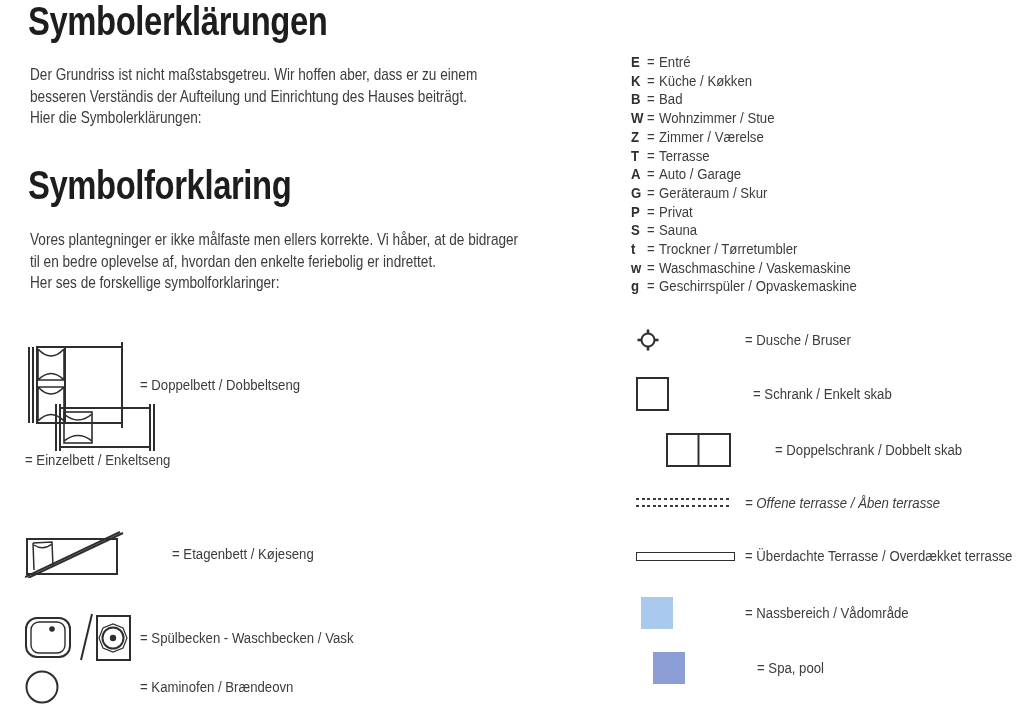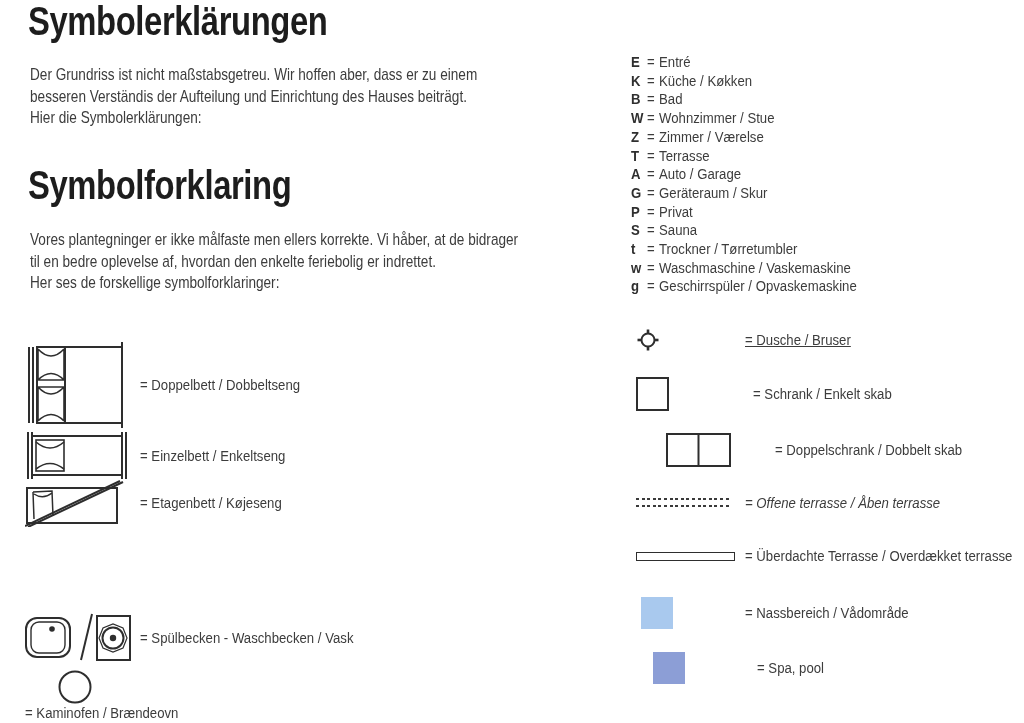--- a/index.html
+++ b/index.html
@@ -142,41 +142,41 @@
       </g>
       <g fill="none" stroke="#2e2e2e" stroke-width="1.6">
         <path d="M13 7 V38 M39 7 V38 M13 7 Q26 21 39 7 M13 38 Q26 25 39 38 M13 38 H39"></path>
         <path d="M13 45 V79 M39 45 V79 M13 45 H39 M13 45 Q26 59 39 45 M13 79 Q26 66 39 79"></path>
       </g>
     </svg>
   </div>
   <div class="sym-label">= Doppelbett / Dobbeltseng</div>
 </div>
 
-<div class="sym-row left" style="top:432px;height:47px;">
+<div class="sym-row left" style="top:404px;height:47px;flex-direction:column;">
   <div class="icon-wrap-l">
     <svg width="104" height="47" viewBox="0 0 104 47">
       <g fill="none" stroke="#2e2e2e" stroke-width="2">
         <line x1="3" y1="0" x2="3" y2="47"></line>
           <line x1="7" y1="0" x2="7" y2="47"></line>
         <line x1="97" y1="0" x2="97" y2="47"></line>
           <line x1="101" y1="0" x2="101" y2="47"></line>
         <line x1="7" y1="4" x2="97" y2="4"></line>
           <line x1="7" y1="43" x2="97" y2="43"></line>
       </g>
       <g fill="none" stroke="#2e2e2e" stroke-width="1.6">
         <rect x="11" y="8" width="28" height="31"></rect>
         <path d="M11 10 Q25 22 39 10 M11 37 Q25 26 39 37"></path>
       </g>
     </svg>
   </div>
   <div class="sym-label">= Einzelbett / Enkeltseng</div>
 </div>
 
-<div class="sym-row left" style="top:479px;height:48px;">
+<div class="sym-row left" style="top:530px;height:48px;gap:32px;">
   <div class="icon-wrap-l">
     <svg width="100" height="48" viewBox="0 0 100 48">
       <g fill="none" stroke="#2e2e2e" stroke-width="2">
         <rect x="2" y="9" width="90" height="35"></rect>
         <line x1="0" y1="47" x2="95" y2="2"></line>
         <line x1="3" y1="48" x2="98" y2="3"></line>
       </g>
       <g fill="none" stroke="#2e2e2e" stroke-width="1.5">
         <path d="M8 13 L27 12 L28 37 M8 13 L9 40 M9 15 Q18 21 27 14"></path>
       </g>
@@ -196,30 +196,30 @@
         <polygon points="102,25 98,35 88,39 78,35 74,25 78,15 88,11 98,15" stroke-width="1.2"></polygon>
         <circle cx="88" cy="25" r="10.5" stroke-width="2"></circle>
       </g>
       <circle cx="27" cy="16" r="2.8" fill="#2e2e2e"></circle>
       <circle cx="88" cy="25" r="3.2" fill="#2e2e2e"></circle>
     </svg>
   </div>
   <div class="sym-label">= Spülbecken - Waschbecken / Vask</div>
 </div>
 
-<div class="sym-row left" style="top:670px;height:34px;flex-direction:column;">
+<div class="sym-row left" style="top:670px;height:34px;">
   <div class="icon-wrap-l">
     <svg width="34" height="34" viewBox="0 0 34 34">
       <circle cx="17" cy="17" r="15.5" fill="none" stroke="#2e2e2e" stroke-width="2"></circle>
     </svg>
   </div>
   <div class="sym-label">= Kaminofen / Brændeovn</div>
 </div>
 
-<div class="sym-row right" style="top:327px;height:26px;text-decoration:underline;">
+<div class="sym-row right" style="top:327px;height:26px;">
   <div class="icon-wrap-r">
     <svg width="24" height="26" viewBox="0 0 24 26">
       <g stroke="#2e2e2e" fill="none">
         <circle cx="12" cy="13" r="6.5" stroke-width="2"></circle>
         <line x1="12" y1="2.5" x2="12" y2="6" stroke-width="2.6"></line>
         <line x1="12" y1="20" x2="12" y2="23.5" stroke-width="2.6"></line>
         <line x1="1.5" y1="13" x2="5" y2="13" stroke-width="2.6"></line>
         <line x1="19" y1="13" x2="22.5" y2="13" stroke-width="2.6"></line>
       </g>
     </svg>

